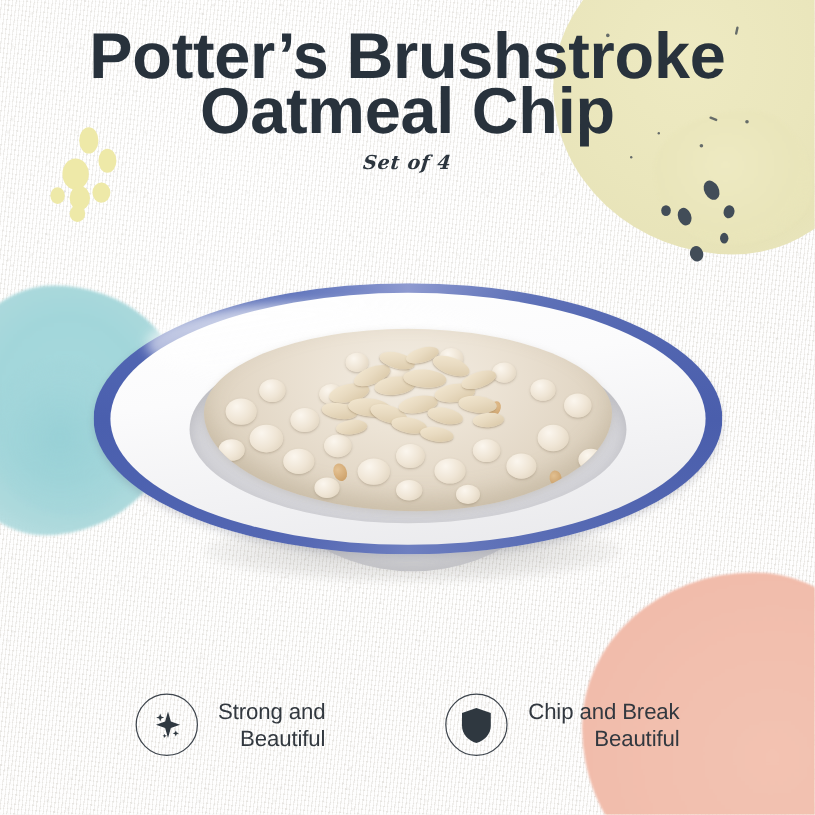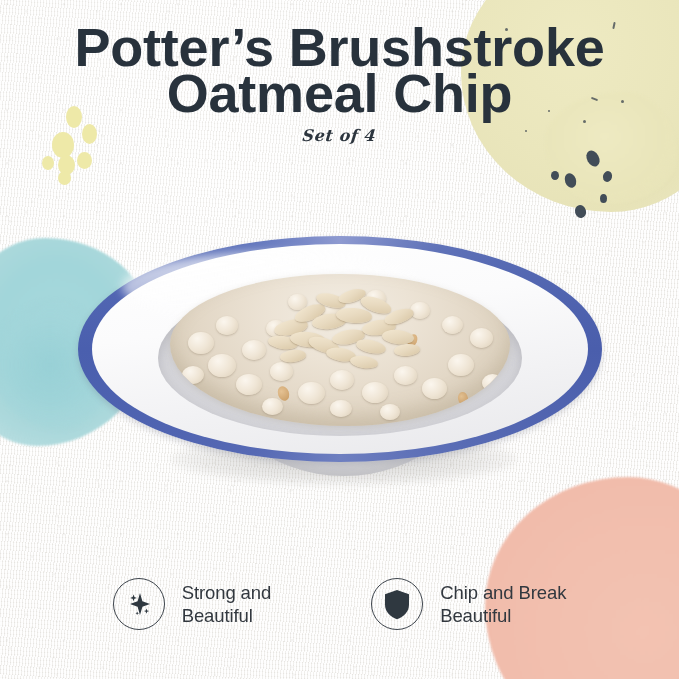--- a/index.html
+++ b/index.html
@@ -223,20 +223,21 @@
     display: flex;
     justify-content: center;
     gap: 100px;
     padding: 0 56px;
     box-sizing: border-box;
   }
   .feature {
     display: flex;
     align-items: center;
     gap: 17px;
+    text-align: right;
   }
   .feature-icon {
     width: 52px; height: 52px;
     border: 1.4px solid #3d444c;
     border-radius: 50%;
     display: flex;
     align-items: center;
     justify-content: center;
     flex: 0 0 auto;
     box-sizing: border-box;

